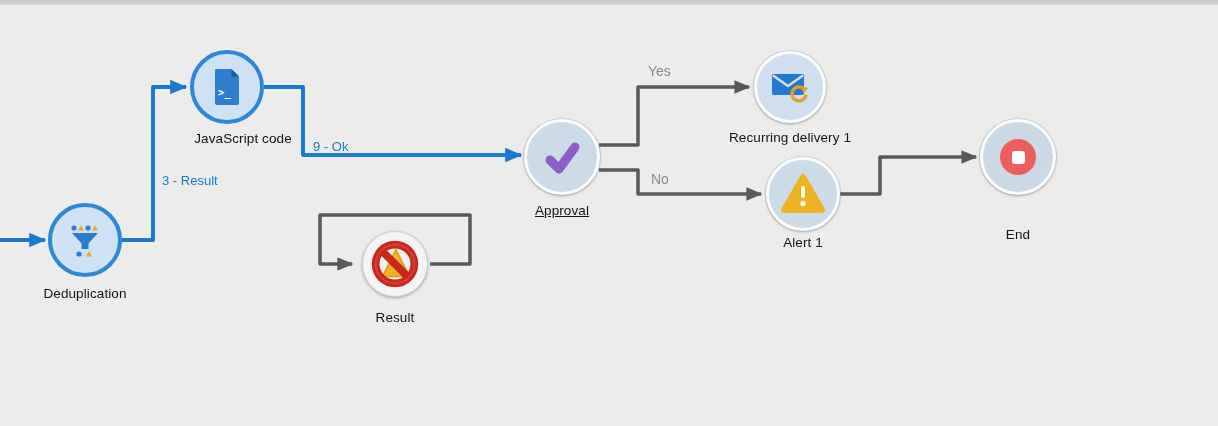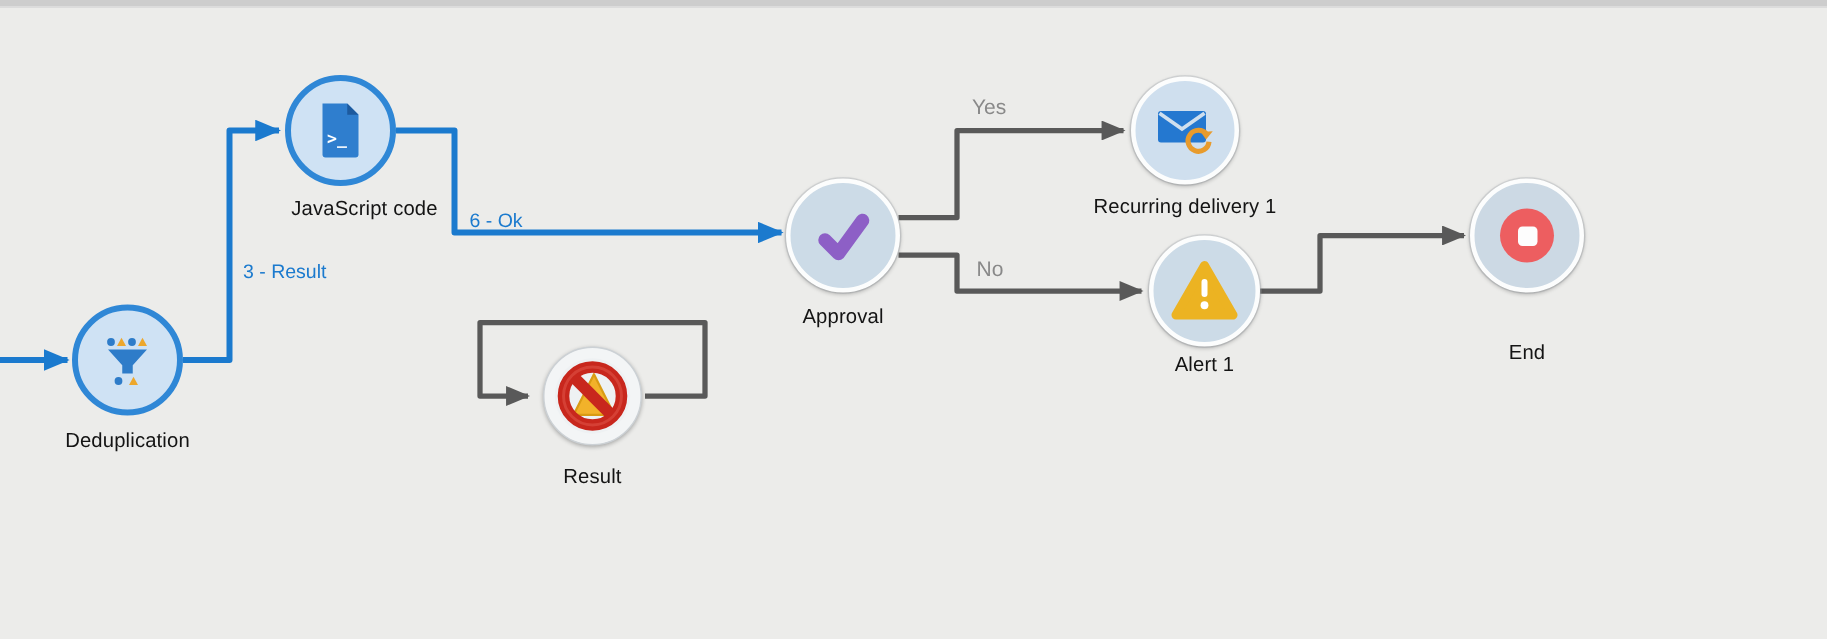--- a/index.html
+++ b/index.html
@@ -61,21 +61,21 @@
     <path d="M 122 240 H 153 V 87 H 186" stroke="#1b7ace" stroke-width="4" marker-end="url(#arrow-blue)"></path>
     <path d="M 264 87 H 303 V 155 H 521" stroke="#1b7ace" stroke-width="4" marker-end="url(#arrow-blue)"></path>
     <path d="M 599 145 H 638 V 87 H 749" stroke="#595959" stroke-width="3.5" marker-end="url(#arrow-gray)"></path>
     <path d="M 599 170 H 638 V 194 H 761" stroke="#595959" stroke-width="3.5" marker-end="url(#arrow-gray)"></path>
     <path d="M 840 194 H 880 V 157 H 976" stroke="#595959" stroke-width="3.5" marker-end="url(#arrow-gray)"></path>
     <path d="M 430 264 H 470 V 215 H 320 V 264 H 352" stroke="#595959" stroke-width="3.5" marker-end="url(#arrow-gray)"></path>
   </g>
 </svg>
 
 <div class="edge-label blue" style="left:162px;top:173px;text-align:center;">3 - Result</div>
-<div class="edge-label blue" style="left:313px;top:139px;">6 - Ok</div>
+<div class="edge-label blue" style="left:313px;top:139px;">9 - Ok</div>
 <div class="edge-label gray" style="left:648px;top:63px;">Yes</div>
 <div class="edge-label gray" style="left:651px;top:171px;">No</div>
 
 <div class="node blue-ring" style="left:48px;top:203px;width:74px;height:74px;">
   <span class="icon">
     <svg width="42" height="42" viewBox="0 0 42 42">
       <circle cx="10" cy="9" r="2.6" fill="#2e7cc9"></circle>
       <polygon points="17,6.2 20,11.6 14,11.6" fill="#eda72c"></polygon>
       <circle cx="24" cy="9" r="2.6" fill="#2e7cc9"></circle>
       <polygon points="31,6.2 34,11.6 28,11.6" fill="#eda72c"></polygon>
@@ -111,21 +111,21 @@
 </div>
 <div class="node-label" style="left:305px;top:310px;">Result</div>
 
 <div class="node white-ring" style="left:524px;top:119px;width:76px;height:76px;">
   <span class="icon">
     <svg width="48" height="48" viewBox="0 0 48 48">
       <polyline points="12,27 21,36 37,14" fill="none" stroke="#8d5fc6" stroke-width="9" stroke-linecap="round" stroke-linejoin="round"></polyline>
     </svg>
   </span>
 </div>
-<div class="node-label" style="left:472px;top:203px;">Approval</div>
+<div class="node-label" style="left:472px;top:203px;text-decoration:underline;">Approval</div>
 
 <div class="node white-ring" style="left:754px;top:51px;width:72px;height:72px;background:#cfdfee;">
   <span class="icon">
     <svg width="44" height="40" viewBox="0 0 44 40">
       <rect x="4" y="7" width="32" height="21" rx="2" fill="#2478d0"></rect>
       <polyline points="5,8.5 20,19 35,8.5" fill="none" stroke="#cfdfee" stroke-width="2.5"></polyline>
       <g stroke="#e89b2c" stroke-width="3.4" fill="none">
         <path d="M 36.5 22.5 A 7 7 0 1 0 38 27.5"></path>
       </g>
       <polygon points="40.5,20.5 36,26 32.5,21" fill="#e89b2c"></polygon>

